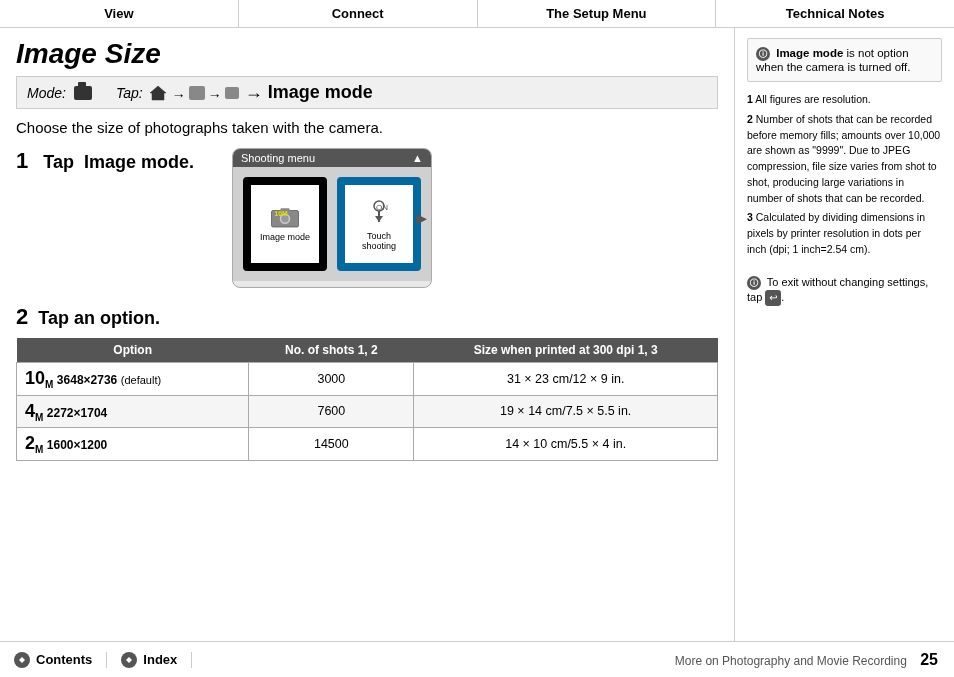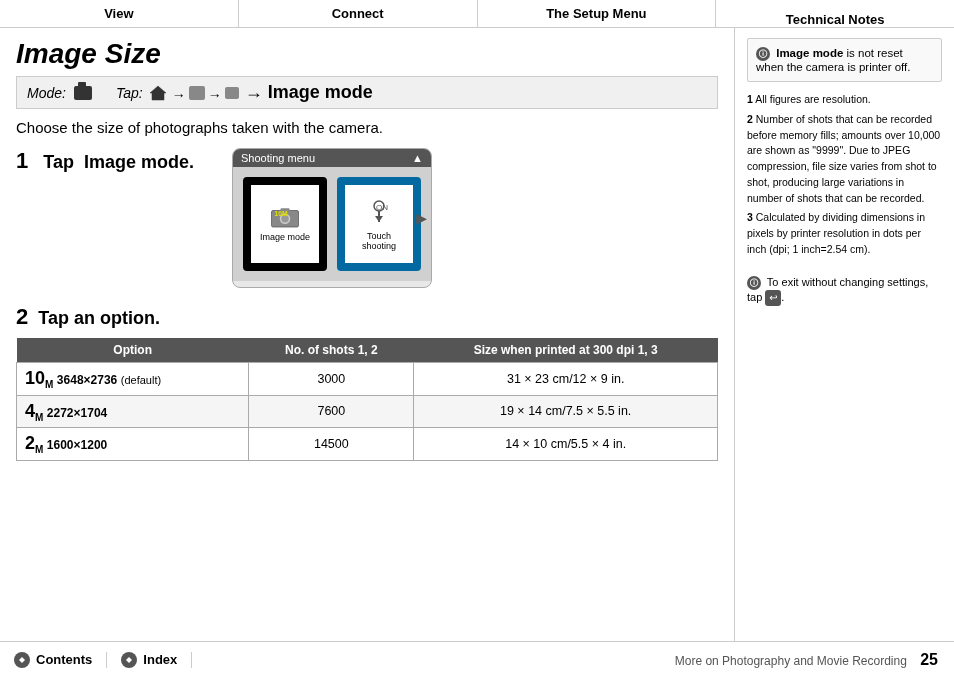--- a/index.html
+++ b/index.html
@@ -356,21 +356,21 @@
 <div class="top-nav">
   <div class="nav-tab inactive">
     <span>View</span>
   </div>
   <div class="nav-tab inactive">
     <span>Connect</span>
   </div>
   <div class="nav-tab inactive">
     <span>The Setup Menu</span>
   </div>
-  <div class="nav-tab inactive" style="border-right:none;align-items:flex-end;">
+  <div class="nav-tab inactive" style="border-right:none;">
     <span>Technical Notes</span>
   </div>
 </div>
 
 <div class="main-layout">
 
   <div class="content-area">
 
     <div class="page-title">Image Size</div>
 
@@ -474,21 +474,21 @@
       </table>
     </div>
 
   </div>
 
   <div class="right-sidebar">
 
     <div class="note-box">
       <span class="note-icon">🛈</span>
       <span class="note-title">Image mode</span>
-      <span>is not reset when the camera is printer off.</span>
+      <span>is not option when the camera is turned off.</span>
     </div>
 
     <div class="footnotes">
       <div class="fn-item">
         <strong>1</strong> <span>All figures are resolution.</span>
       </div>
       <div class="fn-item">
         <strong>2</strong> <span>Number of shots that can be recorded before memory fills; amounts over 10,000 are shown as "9999". Due to JPEG compression, file size varies from shot to shot, producing large variations in number of shots that can be recorded.</span>
       </div>
       <div class="fn-item">

